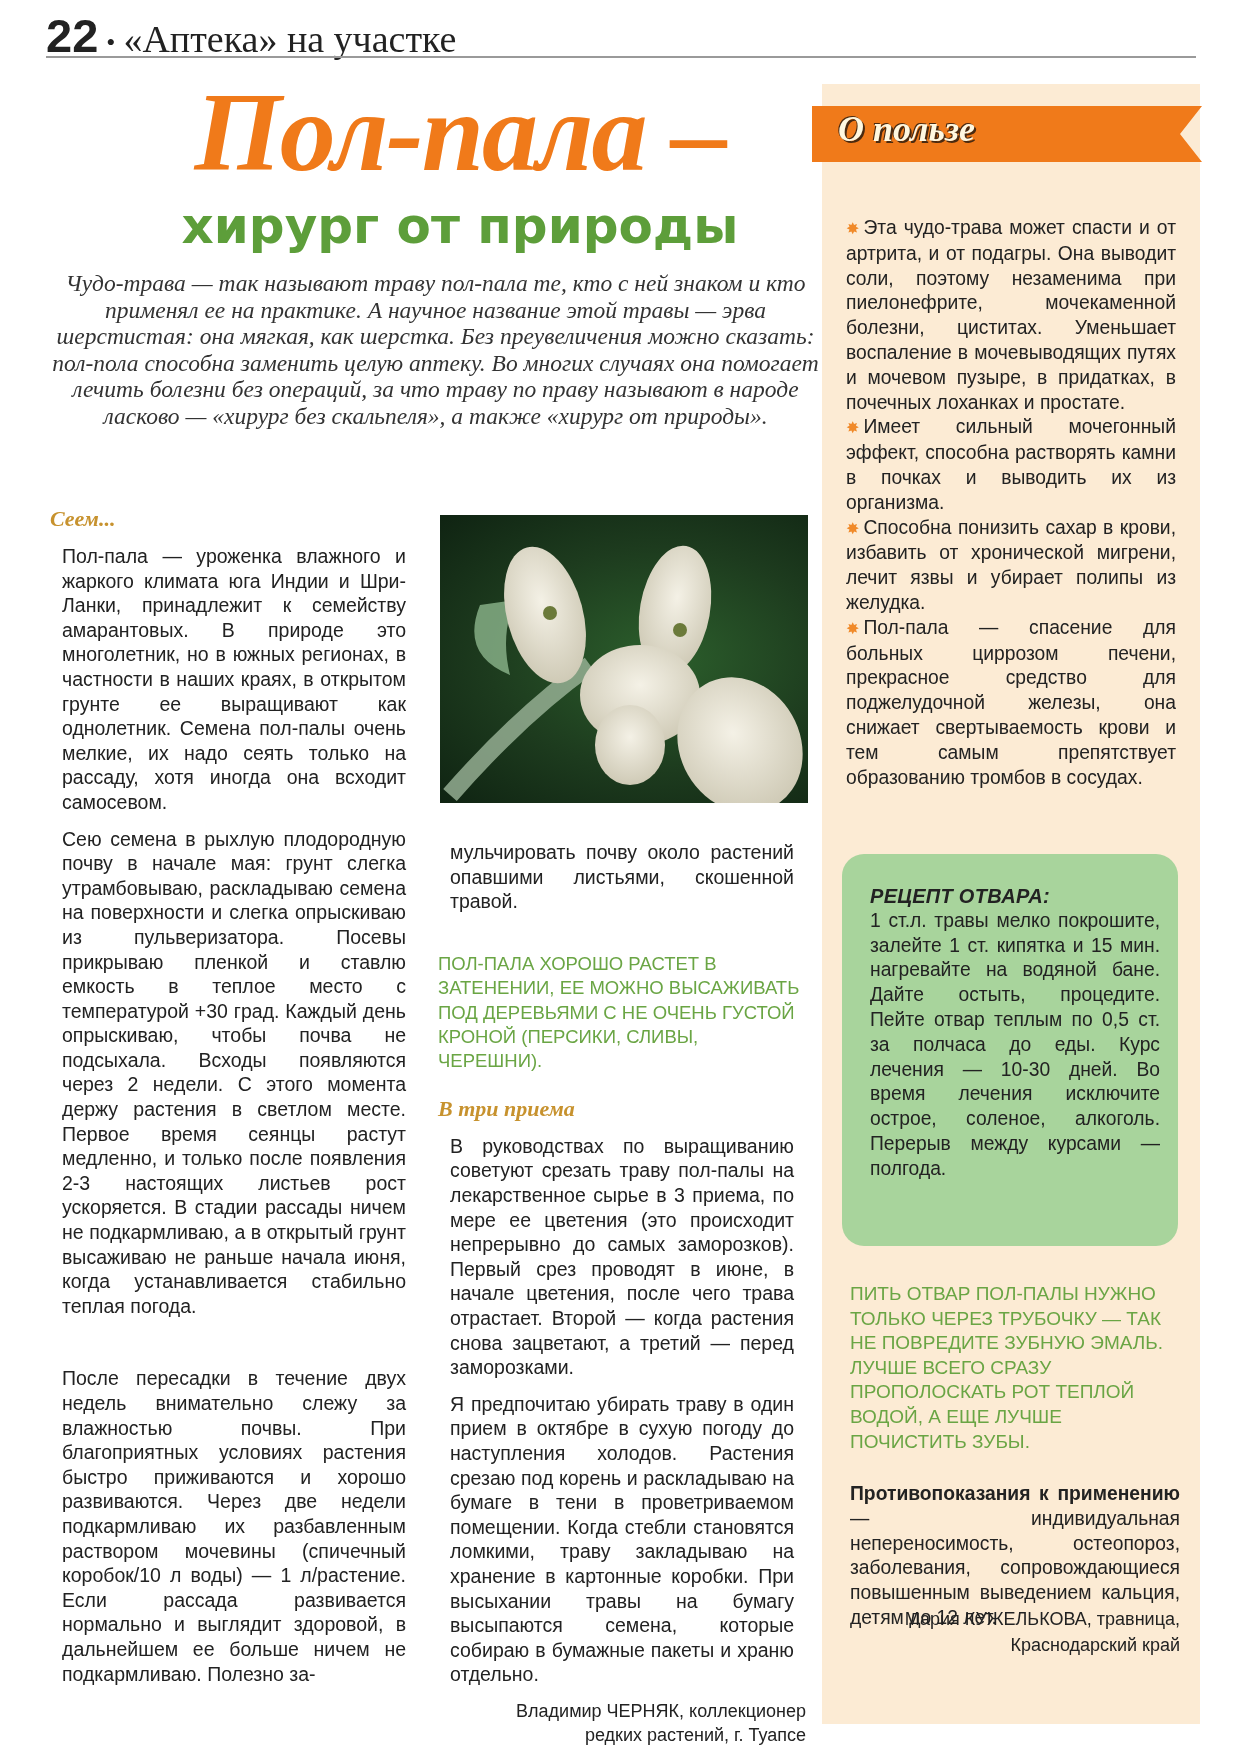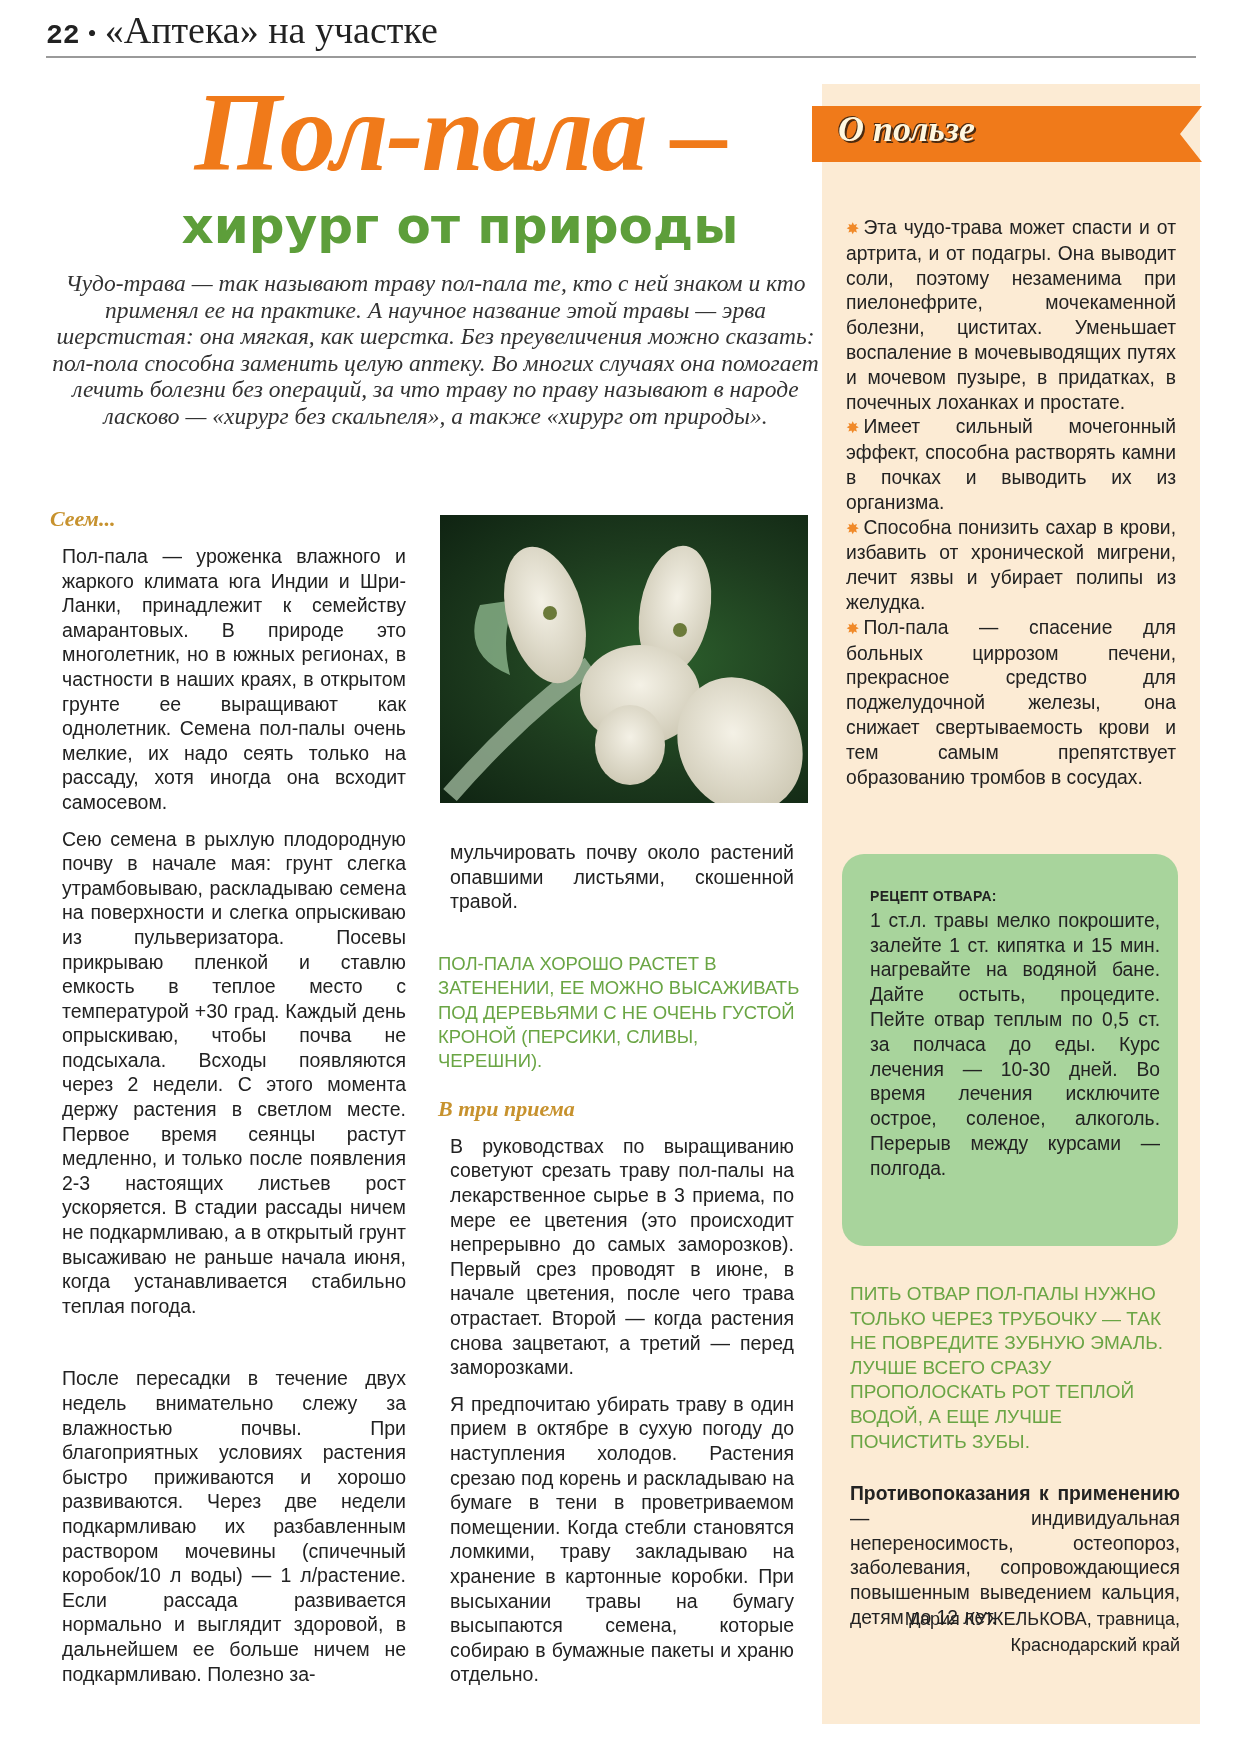--- a/index.html
+++ b/index.html
@@ -2,21 +2,21 @@
 <html><head>
 <meta charset="utf-8">
 <style>
   html, body { margin:0; padding:0; background:#ffffff; }
   body { width:1250px; height:1749px; position:relative; overflow:hidden;
          font-family:"Liberation Sans", sans-serif; color:#222; }
   .abs { position:absolute; }
 
   
   .page-header { left:46px; top:8px; font-family:"Liberation Serif", serif; font-size:38px; color:#222; white-space:nowrap; }
-  .page-header .num { font-family:Liberation Mono, monospace; font-weight:bold; font-size:28px;margin-top:33px; }
+  .page-header .num { font-family:Liberation Sans, sans-serif; font-weight:bold; font-size:47px;margin-top:33px; }
   .page-header .dot { font-size:26px; vertical-align:middle; margin:0 8px; }
   .header-rule { left:46px; top:56px; width:1150px; height:2px; background:#9a9a9a; }
 
   
   .title-main { left:120px; top:72px; width:680px; text-align:center;
     font-family:Liberation Serif, serif; font-style:italic; font-weight:bold;
     font-size:112px; line-height:120px; color:#f07a1a; letter-spacing:-2px; }
   .title-sub { left:100px; top:196px; width:720px; text-align:center;
     font-family:"DejaVu Sans", sans-serif; font-weight:bold; font-size:50px; line-height:60px; color:#5d9e3a; }
 
@@ -40,21 +40,21 @@
   .sidebar { left:822px; top:84px; width:378px; height:1640px; background:#fcebd4; }
   .ribbon { left:812px; top:106px; width:390px; height:56px; }
   .ribbon-text { left:838px; top:108px; font-family:"Liberation Serif", serif; font-style:italic; font-weight:bold;
     font-size:36px; color:#fff8e0; text-shadow:2px 2px 0 #4a2a10, -1px -1px 0 #4a2a10; }
   .benefits { left:846px; top:188px; width:330px; font-size:19.3px; line-height:24.8px; text-align:justify;margin-top:28px; }
   .benefits p { margin:0; }
   .bullet { color:#f08a2a; font-size:16px; margin-right:4px; }
 
   .recipe { left:842px; top:854px; width:336px; height:392px; background:#a8d49c; border-radius:22px; }
   .recipe-body { left:870px; top:884px; width:290px; font-size:19.3px; line-height:24.8px; text-align:justify; }
-  .recipe-title { font-weight:bold; font-size:14px; letter-spacing:0.3px; }
+  .recipe-title { font-weight:bold; font-size:20px; letter-spacing:0.3px;font-style:italic; }
 
   .tip { left:850px; top:1282px; width:320px; font-size:19px; line-height:24.6px; color:#6aa544; text-transform:uppercase; }
 
   .contra { left:850px; top:1482px; width:330px; font-size:19.3px; line-height:24.8px; text-align:justify; }
   .contra b { font-weight:bold; }
   .sign2 { left:850px; top:1606px; width:330px; text-align:right; font-size:18px; line-height:26px; }
 </style>
 </head>
 <body>
 
@@ -97,20 +97,24 @@
 </div>
 
 <div class="abs col col2">
   <p>мульчировать почву около растений опавшими листьями, скошенной травой.</p>
   <div style="height:26px"></div>
   <div class="green-note">Пол-пала хорошо растет в затенении, ее можно высаживать под деревьями с не очень густой кроной (персики, сливы, черешни).</div>
   <div style="height:22px"></div>
   <div class="subhead">В три приема</div>
   <p>В руководствах по выращиванию советуют срезать траву пол-палы на лекарственное сырье в 3 приема, по мере ее цветения (это происходит непрерывно до самых заморозков). Первый срез проводят в июне, в начале цветения, после чего трава отрастает. Второй — когда растения снова зацветают, а третий — перед заморозками.</p>
   <p>Я предпочитаю убирать траву в один прием в октябре в сухую погоду до наступления холодов. Растения срезаю под корень и раскладываю на бумаге в тени в проветриваемом помещении. Когда стебли становятся ломкими, траву закладываю на хранение в картонные коробки. При высыхании травы на бумагу высыпаются семена, которые собираю в бумажные пакеты и храню отдельно.</p>
+  <div class="sign">
+    <div>Владимир ЧЕРНЯК, коллекционер</div>
+    <div>редких растений, г. Туапсе</div>
+  </div>
 </div>
 
 <div class="abs sidebar"></div>
 <svg class="abs ribbon" viewBox="0 0 390 56">
   <polygon points="0,0 390,0 368,28 390,56 0,56" fill="#f07a1a"></polygon>
 </svg>
 <div class="abs ribbon-text">О пользе</div>
 
 <div class="abs benefits">
   <p><span class="bullet">✸</span><span>Эта чудо-трава может спасти и от артрита, и от подагры. Она выводит соли, поэтому незаменима при пиелонефрите, мочекаменной болезни, циститах. Уменьшает воспаление в мочевыводящих путях и мочевом пузыре, в придатках, в почечных лоханках и простате.</span></p>

